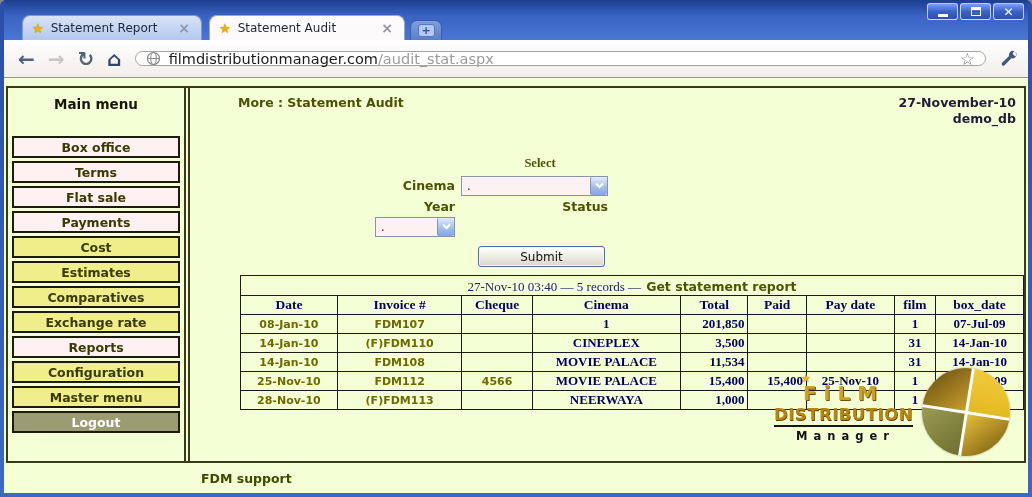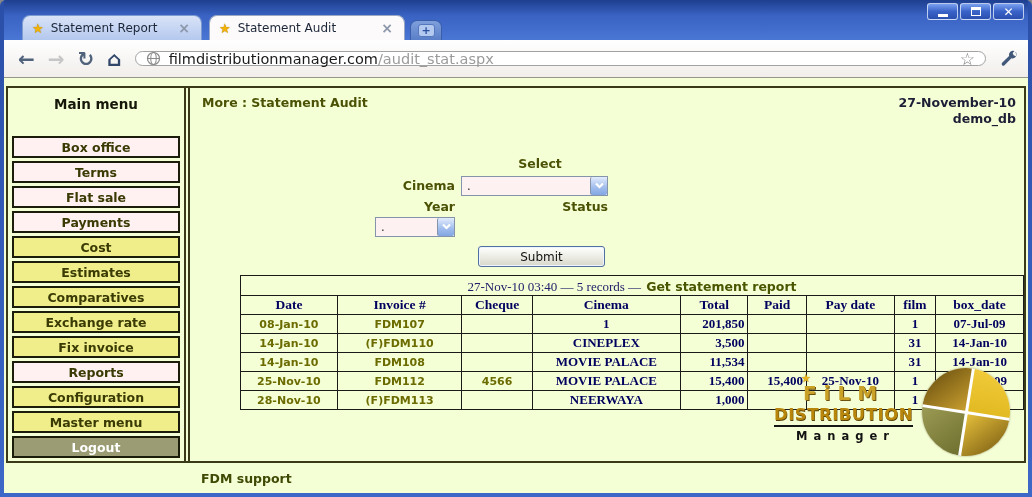--- a/index.html
+++ b/index.html
@@ -60,26 +60,26 @@
   .menu { display:flex; flex-direction:column; gap:3px; }
   .menu-btn { border:2px solid #1c1c0a; height:22px; display:flex; align-items:center;
               justify-content:center; font-weight:bold; font-size:12.5px; color:#3a3a04;
               cursor:pointer; white-space:nowrap; }
   .menu-btn.pink { background:var(--menu_pink); }
   .menu-btn.yellow { background:var(--menu_yellow); }
   .menu-btn.gray { background:var(--logout_bg); color:#fff; }
 
   .main { flex:1; position:relative; border-left:2px solid #3a3a18; margin-left:2px;
           display:flex; flex-direction:column; overflow:hidden; }
-  .main-header { display:flex; justify-content:space-between; padding:7px 8px 0 12px; }
+  .main-header { display:flex; justify-content:space-between; padding:7px 8px 0 12px;margin-left:36px; }
   .breadcrumb { font-weight:bold; font-size:12.5px; color:var(--olive_text); }
   .date-block { text-align:right; font-weight:bold; font-size:12.5px; color:#1d1d36; line-height:1.3; }
 
   .select-title { width:330px; margin:28px 0 5px 185px; text-align:center;
-                  font-weight:bold; font-size:12.5px; color:var(--olive_text); }
+                  font-weight:bold; font-size:12.5px; color:var(--olive_text);font-family:Liberation Serif, serif; }
   .form-grid { margin-left:185px; display:grid; grid-template-columns:80px 147px;
                column-gap:6px; row-gap:3px; align-items:center; }
   .form-label { text-align:right; font-weight:bold; font-size:12.5px; color:var(--olive_text); }
   .combo { height:20px; background:#fdf1f1; border:1px solid #8494ab; display:flex;
            align-items:stretch; cursor:pointer; }
   .combo-value { flex:1; padding:2px 5px; font-size:11.5px; color:#222; overflow:hidden; }
   .combo-btn { width:17px; background:linear-gradient(#e2ecfd,#9fbcec 60%,#83a6e2);
                border-left:1px solid #8494ab; border-radius:2px; display:flex;
                align-items:center; justify-content:center; }
   .submit-row { margin:9px 0 0 288px; }
@@ -184,21 +184,20 @@
         <div class="sidebar-title">Main menu</div>
         <div class="menu">
             <div class="menu-btn pink">Box office</div>
             <div class="menu-btn pink">Terms</div>
             <div class="menu-btn pink">Flat sale</div>
             <div class="menu-btn pink">Payments</div>
             <div class="menu-btn yellow">Cost</div>
             <div class="menu-btn yellow">Estimates</div>
             <div class="menu-btn yellow">Comparatives</div>
             <div class="menu-btn yellow">Exchange rate</div>
-            <div class="menu-btn yellow">Fix invoice</div>
             <div class="menu-btn pink">Reports</div>
             <div class="menu-btn yellow">Configuration</div>
             <div class="menu-btn yellow">Master menu</div>
             <div class="menu-btn gray">Logout</div>
           </div>
       </div>
 
       <div class="main">
         <div class="main-header">
           <div class="breadcrumb">More : Statement Audit</div>

